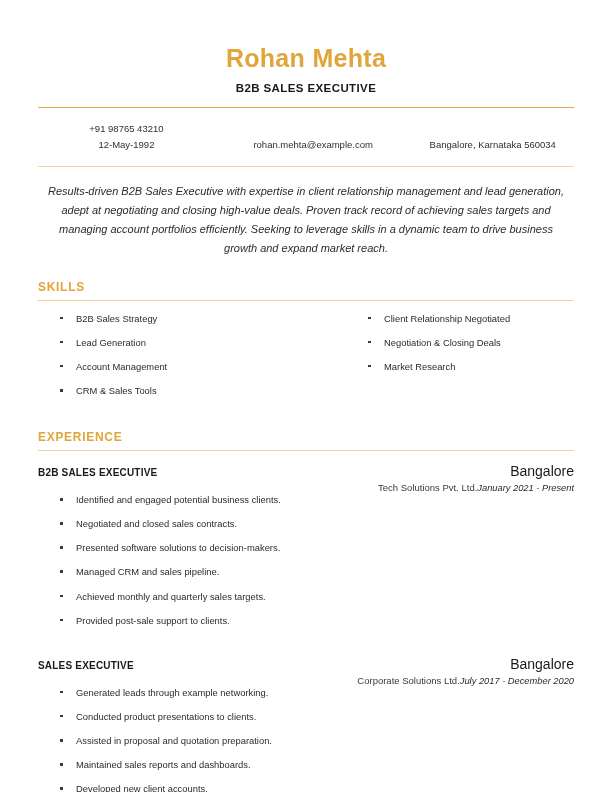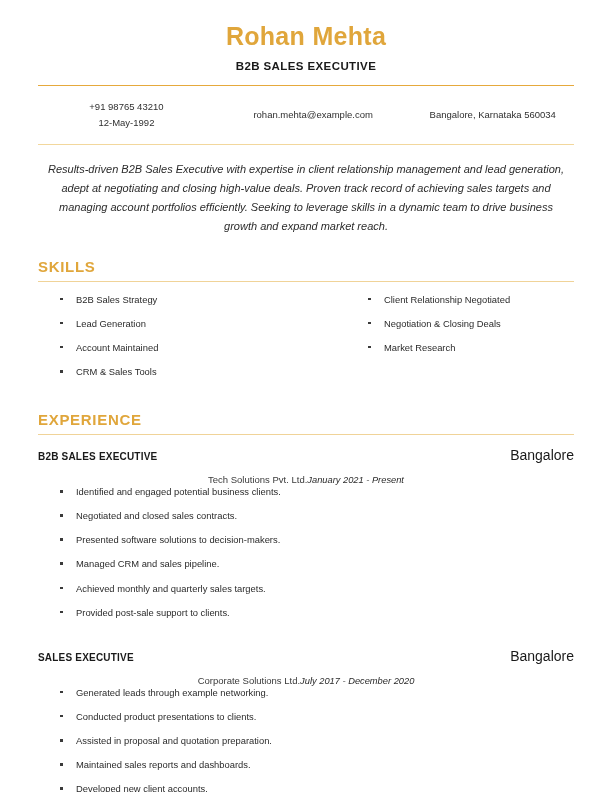--- a/index.html
+++ b/index.html
@@ -23,21 +23,21 @@
   }
 
   
   .name {
     text-align: center;
     font-size: 25px;
     font-weight: bold;
     color: #E0A63B;
     letter-spacing: 0.3px;
     line-height: 1.15;
-    margin: 0 0 0 0;
+    margin: 22px 0 0 0;
   }
   .headline {
     text-align: center;
     font-size: 11.5px;
     font-weight: bold;
     color: #1a1a1a;
     letter-spacing: 0.4px;
     margin-top: 9px;
   }
   .rule-strong {
@@ -46,21 +46,21 @@
     margin: 13px 0 0 0;
   }
   .rule-light {
     height: 0;
     border-top: 1.6px solid #F2D79C;
     margin: 0;
   }
 
   .contact {
     display: flex;
-    align-items: center;
+    align-items: flex-end;
     padding: 13px 0 12px 0;
     font-size: 9.5px;
     color: #2f2f2f;
     gap: 17px;
   }
   .contact-col {
     flex: 1 1 0;
     text-align: center;
   }
   .contact-col.left {
@@ -79,21 +79,21 @@
     text-align: center;
     color: #2b2b2b;
     padding: 15px 9px 0 9px;
   }
 
   
   .section {
     margin-top: 22px;
   }
   .section-title {
-    font-size: 15px;
+    font-size: 12px;
     font-weight: bold;
     color: #E0A63B;
     letter-spacing: 0.7px;
   }
   .section-rule {
     height: 0;
     border-top: 1.5px solid #F0D398;
     margin-top: 6px;
   }
 
@@ -152,23 +152,23 @@
   }
   .entry-location {
     font-size: 14px;
     font-weight: normal;
     color: #1a1a1a;
     text-align: left;
     white-space: nowrap;
   }
   .entry-sub {
     display: flex;
-    justify-content: center;
+    justify-content: flex-end;
     align-items: baseline;
-    margin-top: 11px;
+    margin-top: 3px;
   }
   .entry-org {
     font-size: 9.5px;
     color: #3a3a3a;
   }
   .entry-dates {
     font-size: 9.3px;
     font-style: italic;
     color: #2b2b2b;
     text-align: right;
@@ -210,21 +210,21 @@
   <div class="summary">Results-driven B2B Sales Executive with expertise in client relationship management and lead generation, adept at negotiating and closing high-value deals. Proven track record of achieving sales targets and managing account portfolios efficiently. Seeking to leverage skills in a dynamic team to drive business growth and expand market reach.</div>
 
   <div class="section">
     <div class="section-title">SKILLS</div>
     <div class="section-rule"></div>
     <div class="skills-grid">
       <div class="skills-col">
         <ul class="bullets">
           <li>B2B Sales Strategy</li>
           <li>Lead Generation</li>
-          <li>Account Maintained</li>
+          <li>Account Management</li>
           <li>CRM &amp; Sales Tools</li>
         </ul>
       </div>
       <div class="skills-col right">
         <ul class="bullets">
           <li>Client Relationship Negotiated</li>
           <li>Negotiation &amp; Closing Deals</li>
           <li>Market Research</li>
         </ul>
       </div>

